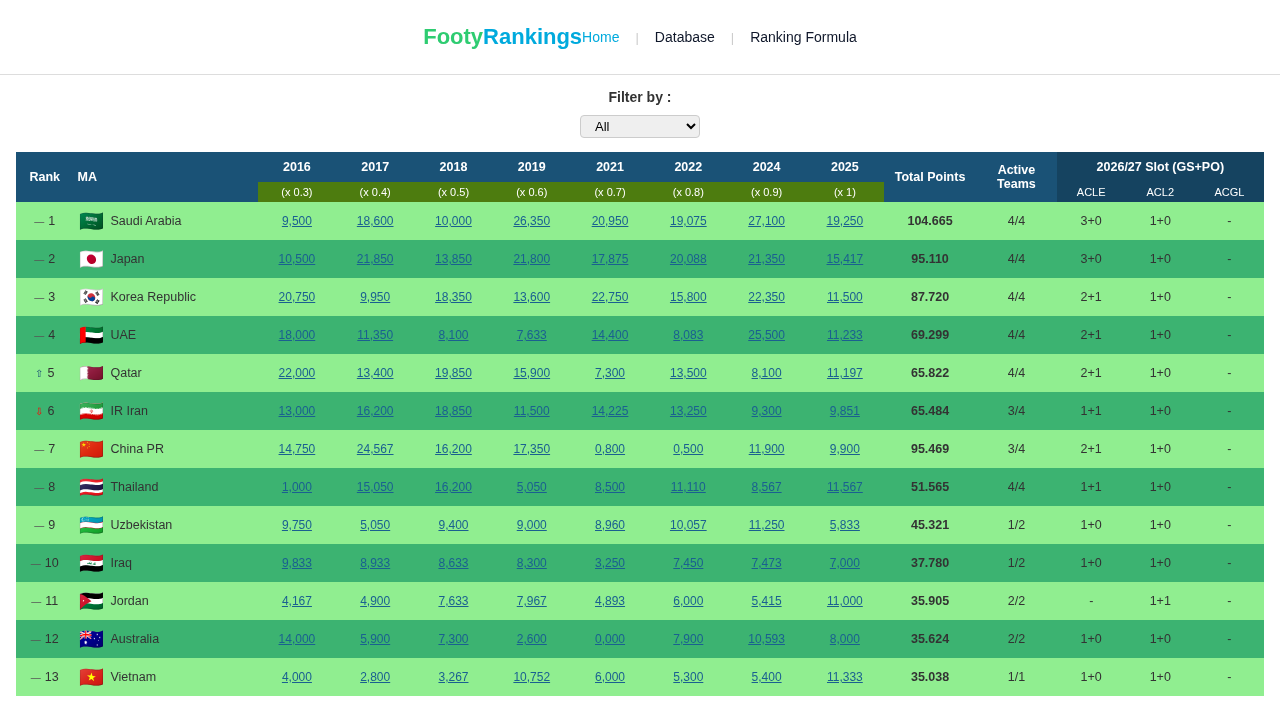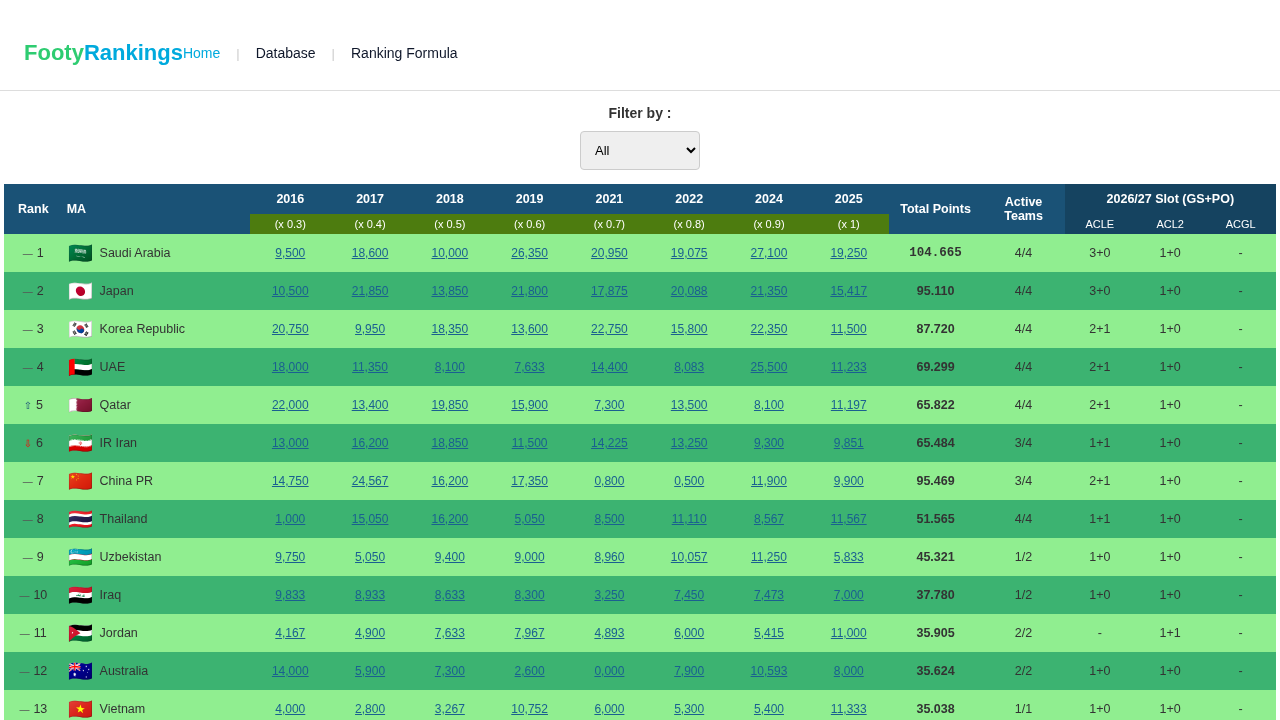--- a/index.html
+++ b/index.html
@@ -1,35 +1,35 @@
 <!DOCTYPE html>
 <html><head>
   <meta charset="utf-8">
   <style>
     * { box-sizing: border-box; margin: 0; padding: 0; }
     body { font-family: Arial, sans-serif; font-size: 13px; background: #fff; color: #333; }
 
     
-    .header { display: flex; align-items: center; justify-content: flex-start; padding: 24px 24px; border-bottom: 1px solid #ddd; margin-top: 16px; }
+    .header { display: flex; align-items: center; justify-content: center; padding: 24px 24px; border-bottom: 1px solid #ddd; }
     .logo { font-size: 22px; font-weight: bold; }
     .logo span:first-child { color: #2ecc71; }
     .logo span:last-child { color: #00aadd; }
     .nav { display: flex; align-items: center; gap: 16px; }
     .nav a { text-decoration: none; color: #00aadd; font-size: 14px; }
     .nav a.active { color: #00aadd; }
     .nav a.inactive { color: #0f172a; }
     .nav-sep { color: #ccc; }
 
     
     .filter-bar { display: flex; align-items: center; gap: 10px; padding: 14px 24px; flex-direction: column; }
     .filter-label { font-size: 14px; font-weight: bold; }
-    .filter-select { padding: 10px 10px; border: 1px solid #ccc; border-radius: 4px; font-size: 13px; min-width: 120px; }
+    .filter-select { padding: 2px 10px; border: 1px solid #ccc; border-radius: 4px; font-size: 13px; min-width: 120px; }
 
     
-    .table-wrapper { padding: 0 4px 16px; overflow-x: auto; }
+    .table-wrapper { padding: 0 16px 16px; overflow-x: auto; }
     table { width: 100%; border-collapse: collapse; font-size: 12.5px; }
 
     thead tr:first-child th { background: #1a5276; color: #fff; font-weight: bold; text-align: center; padding: 8px 4px; }
     thead tr:last-child th { background: #4d7c0f; color: #fff; font-weight: normal; font-size: 11px; text-align: center; padding: 4px 2px; }
 
     th.rank-col { width: 50px; }
     th.ma-col { width: 160px; text-align: left !important; }
     th.year-col { width: 68px; }
     th.total-col { width: 80px; }
     th.active-col { width: 70px; }
@@ -129,21 +129,21 @@
             </div>
           </td>
           <td><a class="stat-link" href="#">9,500</a></td>
           <td><a class="stat-link" href="#">18,600</a></td>
           <td><a class="stat-link" href="#">10,000</a></td>
           <td><a class="stat-link" href="#">26,350</a></td>
           <td><a class="stat-link" href="#">20,950</a></td>
           <td><a class="stat-link" href="#">19,075</a></td>
           <td><a class="stat-link" href="#">27,100</a></td>
           <td><a class="stat-link" href="#">19,250</a></td>
-          <td style="font-weight: bold; font-family: Liberation Mono, monospace;">104.665</td>
+          <td style="font-weight: bold;">104.665</td>
           <td>4/4</td>
           <td>3+0</td>
           <td>1+0</td>
           <td>-</td>
         </tr>
         <tr>
           <td>
             <div class="rank-cell">
               <span class="rank-arrow arrow-same">—</span> 
               <span>2</span>

